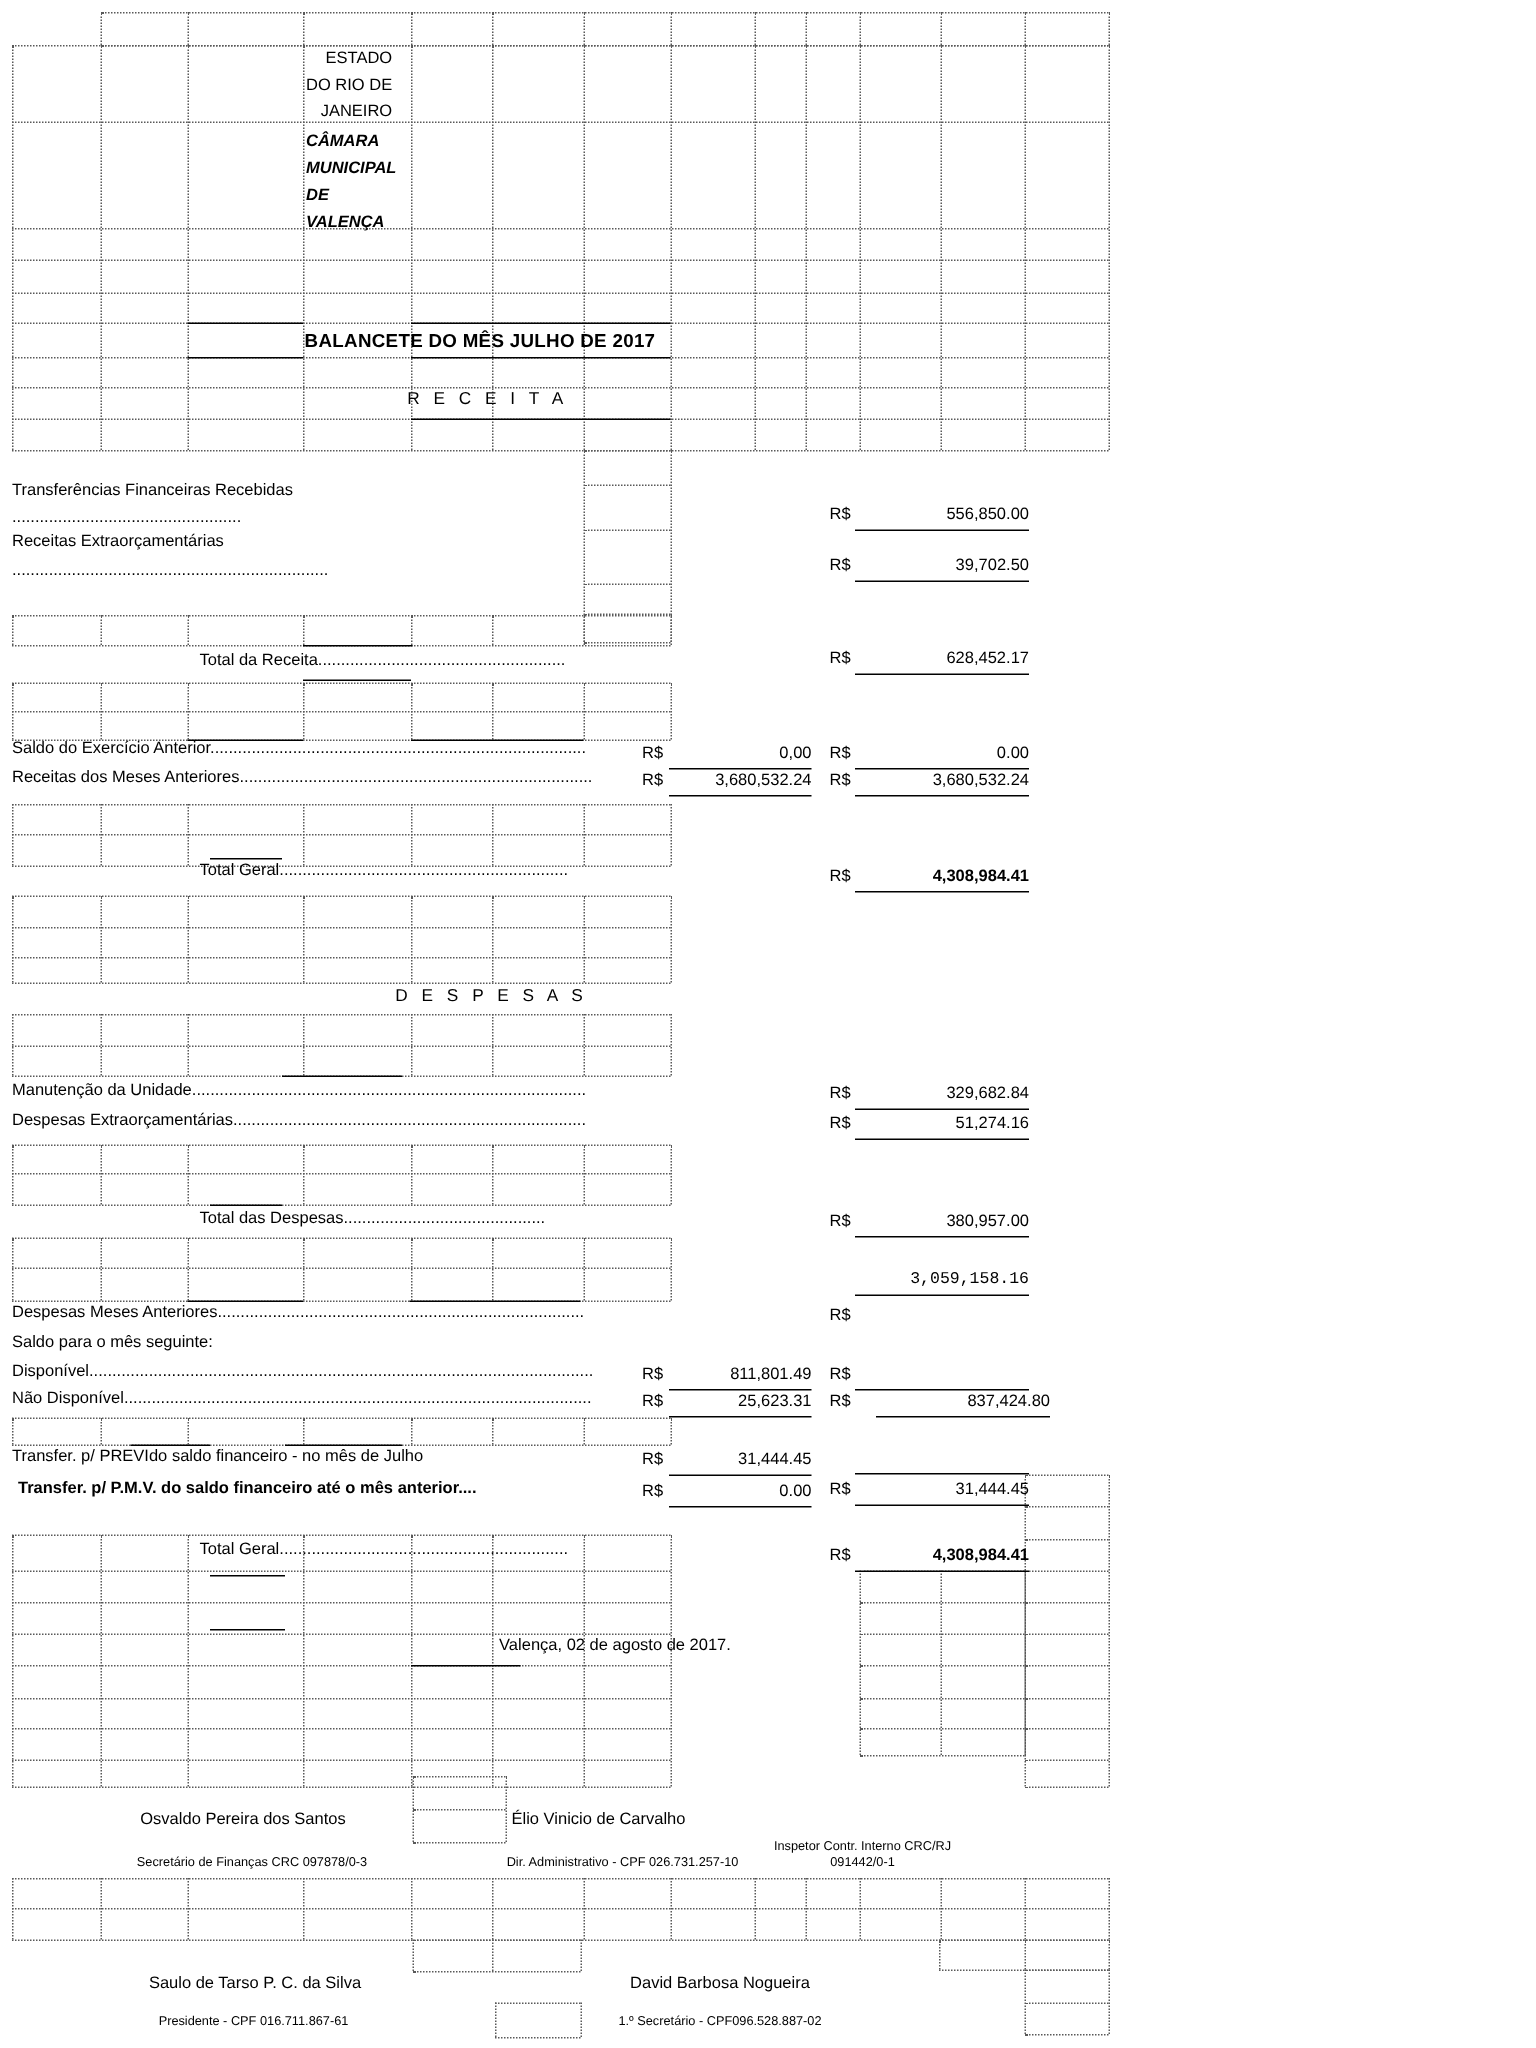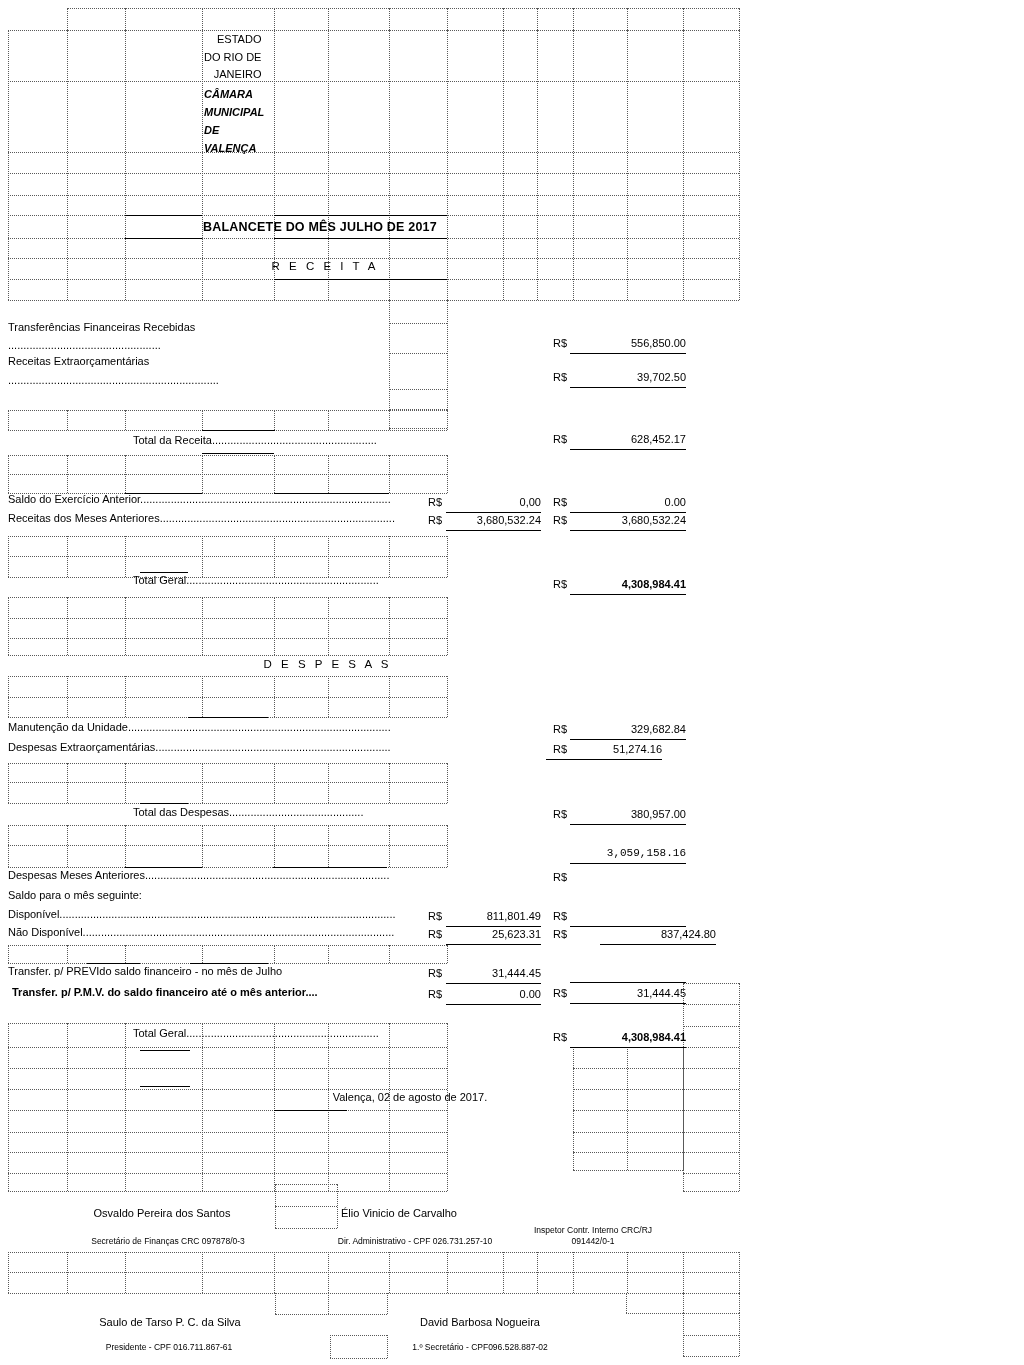--- a/index.html
+++ b/index.html
@@ -322,21 +322,21 @@
   <div class="t clip" style="left:8px;top:720px;width:382px;">
     <span>Manutenção da Unidade</span><span>............................................................................................................................................</span>
   </div>
   <span class="rs" style="left:553px;top:722px;">R$</span>
   <div class="money" style="left:570px;top:722px;width:116px;">329,682.84</div>
 
   <div class="t clip" style="left:8px;top:740px;width:382px;">
     <span>Despesas Extraorçamentárias</span><span>............................................................................................................................................</span>
   </div>
   <span class="rs" style="left:553px;top:742px;">R$</span>
-  <div class="money" style="left:546px;top:742px;width:116px;">51,274.16</div>
+  <div class="money" style="left:570px;top:742px;width:116px;">51,274.16</div>
 
   <div class="t clip" style="left:133px;top:805px;width:230px;">
     <span>Total das Despesas</span><span>............................................................................................................................................</span>
   </div>
   <span class="rs" style="left:553px;top:807px;">R$</span>
   <div class="money" style="left:570px;top:807px;width:116px;">380,957.00</div>
 
   <div class="t clip" style="left:8px;top:868px;width:382px;">
     <span>Despesas Meses Anteriores</span><span>............................................................................................................................................</span>
   </div>
@@ -352,21 +352,21 @@
   <div class="money" style="left:446px;top:909px;width:95px;">811,801.49</div>
   <span class="rs" style="left:553px;top:909px;">R$</span>
   <div class="money" style="left:570px;top:909px;width:116px;"></div>
 
   <div class="t clip" style="left:8px;top:925px;width:387px;">
     <span>Não Disponível</span><span>............................................................................................................................................</span>
   </div>
   <span class="rs" style="left:428px;top:927px;">R$</span>
   <div class="money" style="left:446px;top:927px;width:95px;">25,623.31</div>
   <span class="rs" style="left:553px;top:927px;">R$</span>
-  <div class="money" style="left:600px;top:927px;width:116px;text-align:right;">837,424.80</div>
+  <div class="money" style="left:584px;top:927px;width:116px;text-align:right;">837,424.80</div>
 
   <div class="t" style="left:8px;top:964px;text-align:center;">Transfer. p/ PREVIdo saldo financeiro - no mês de Julho</div>
   <span class="rs" style="left:428px;top:966px;">R$</span>
   <div class="money" style="left:446px;top:966px;width:95px;">31,444.45</div>
   <div class="money" style="left:570px;top:965px;width:116px;"></div>
 
   <div class="t" style="left:12px;top:985px;font-weight:bold;">Transfer. p/ P.M.V. do saldo financeiro até o mês anterior....</div>
   <span class="rs" style="left:428px;top:987px;">R$</span>
   <div class="money" style="left:446px;top:987px;width:95px;">0.00</div>
   <span class="rs" style="left:553px;top:986px;">R$</span>
@@ -379,21 +379,21 @@
   <div class="money b" style="left:570px;top:1030px;width:116px;">4,308,984.41</div>
 
   <div class="t ctr" style="left:272px;top:1090px;width:276px;">Valença, 02 de agosto de 2017.</div>
 
   <div class="sig" style="left:42px;top:1207px;font-size:11px;">Osvaldo Pereira dos Santos</div>
   <div class="sig small" style="left:48px;top:1236px;">Secretário de Finanças CRC 097878/0-3</div>
 
   <div class="sig" style="left:279px;top:1207px;font-size:11px;">Élio Vinicio de Carvalho</div>
   <div class="sig small" style="left:295px;top:1236px;">Dir. Administrativo - CPF 026.731.257-10</div>
 
-  <div class="sig small" style="left:473px;top:1225px;">
+  <div class="sig small" style="left:455px;top:1225px;">
     <div>Inspetor Contr. Interno CRC/RJ</div>
     <div>091442/0-1</div>
   </div>
 
   <div class="sig" style="left:50px;top:1316px;font-size:11px;">Saulo de Tarso P. C. da Silva</div>
   <div class="sig small" style="left:49px;top:1342px;">Presidente - CPF 016.711.867-61</div>
 
   <div class="sig" style="left:360px;top:1316px;font-size:11px;">David Barbosa Nogueira</div>
   <div class="sig small" style="left:360px;top:1342px;">1.º Secretário - CPF096.528.887-02</div>
 </div>

